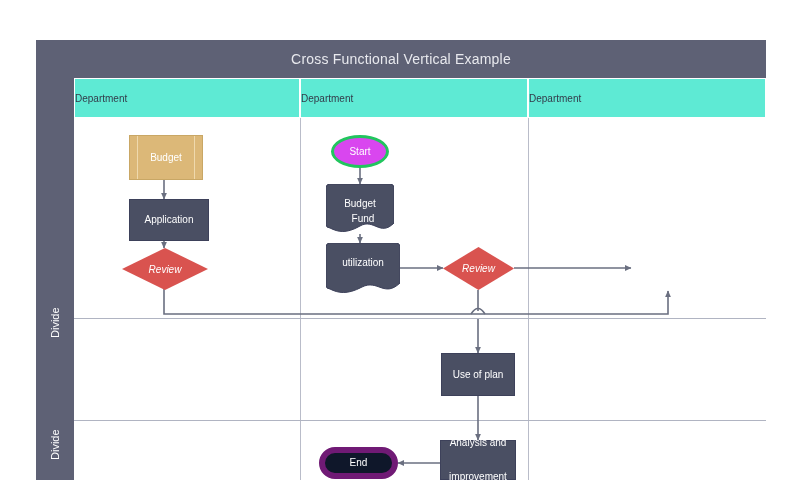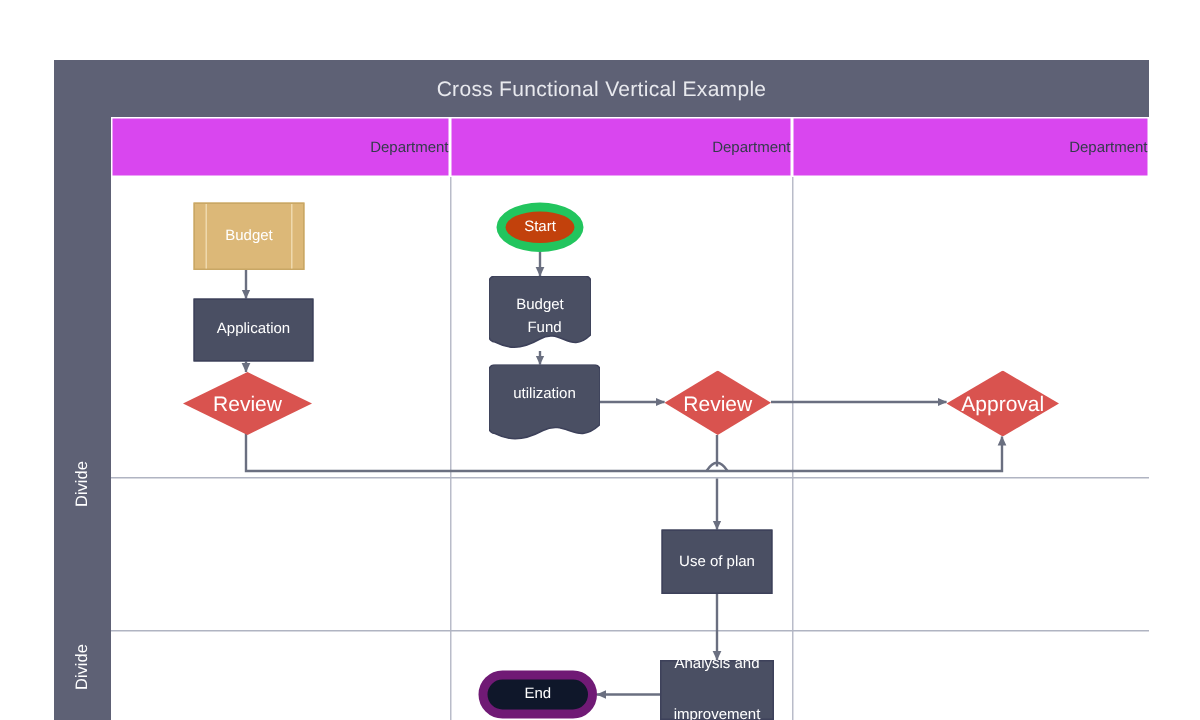--- a/index.html
+++ b/index.html
@@ -30,55 +30,55 @@
     text-align:center;
     writing-mode:vertical-rl;transform:rotate(180deg);
     display:flex;align-items:center;justify-content:center;
   }
   .vlabel.v1{top:180px;height:130px;}
   .vlabel.v2{top:322px;height:90px;}
 
   
   .hdrrow{position:absolute;left:74px;top:78px;width:692px;height:40px;}
   .hdr{
-    position:absolute;top:0;height:40px;background:#d946ef;
-    color:#333b4a;font-size:10px;text-align:right;line-height:40px;
-    box-sizing:border-box;border:1px solid #ffffff;padding-left:20px;
+    position:absolute;top:0;height:40px;background:#5eead4;
+    color:#333b4a;font-size:10px;text-align:left;line-height:40px;
+    box-sizing:border-box;border:1px solid #ffffff;
   }
   .hdr.c1{left:0;width:226px;}
   .hdr.c2{left:226px;width:228px;}
   .hdr.c3{left:454px;width:238px;}
 
   
   .canvas{
     position:absolute;left:74px;top:118px;width:692px;height:362px;
     background:#ffffff;
   }
   .vdiv{position:absolute;top:0;width:1px;height:362px;background:#b9bcc9;}
   .hdiv{position:absolute;left:0;width:692px;height:1px;background:#b0b4c2;}
 
   
   .shape{position:absolute;box-sizing:border-box;display:flex;
     align-items:center;justify-content:center;text-align:center;
     color:#ffffff;font-size:10px;line-height:12px;}
 
   .proc{background:#4a4f63;border:1px solid #3d415a;}
   .pill{background:#0f172a;border:6px solid #701a75;border-radius:999px;justify-content:center;}
-  .ellipse{background:#c2410c;border:6px solid #22c55e;border-radius:50%;}
+  .ellipse{background:#d946ef;border:3px solid #22c55e;border-radius:50%;}
 
   .predef{background:#dcb878;border:1px solid #c9a765;position:absolute;}
   .predef .bar{position:absolute;top:0;width:1px;height:100%;background:#efd9ad;}
   .predef .txt{position:absolute;inset:0;display:flex;align-items:center;
     justify-content:center;color:#ffffff;font-size:10px;}
 
   .diamond{position:absolute;}
   .diamond .d{position:absolute;inset:0;background:#d9534f;
     clip-path:polygon(50% 0,100% 50%,50% 100%,0 50%);}
   .diamond .txt{position:absolute;inset:0;display:flex;align-items:center;
-    justify-content:center;color:#ffffff;font-size:14px;}
+    justify-content:center;color:#ffffff;font-size:10px;font-style:italic;}
 
   .docshape{position:absolute;}
   .docshape .txt{position:absolute;left:0;right:0;top:6px;bottom:16px;
     display:flex;align-items:center;justify-content:center;
     color:#ffffff;font-size:10px;line-height:12px;text-align:center;}
 
   svg.links{position:absolute;left:0;top:0;width:800px;height:480px;
     pointer-events:none;}
 </style>
 </head>
@@ -176,24 +176,20 @@
       <span>utilization</span>
       <span>plan</span>
     </div>
   </div>
 
   <div class="diamond" style="left:443px;top:247px;width:71px;height:43px;">
     <div class="d"></div>
     <div class="txt">Review</div>
   </div>
 
-  <div class="diamond" style="left:631px;top:247px;width:75px;height:44px;">
-    <div class="d"></div>
-    <div class="txt">Approval</div>
-  </div>
 
   <div class="shape proc" style="left:441px;top:353px;width:74px;height:43px;">
     <span>Use of plan</span>
   </div>
 
   <div class="shape proc" style="left:440px;top:440px;width:76px;height:40px;
        flex-direction:column;gap:22px;">
     <span>Analysis and</span>
     <span>improvement</span>
   </div>

